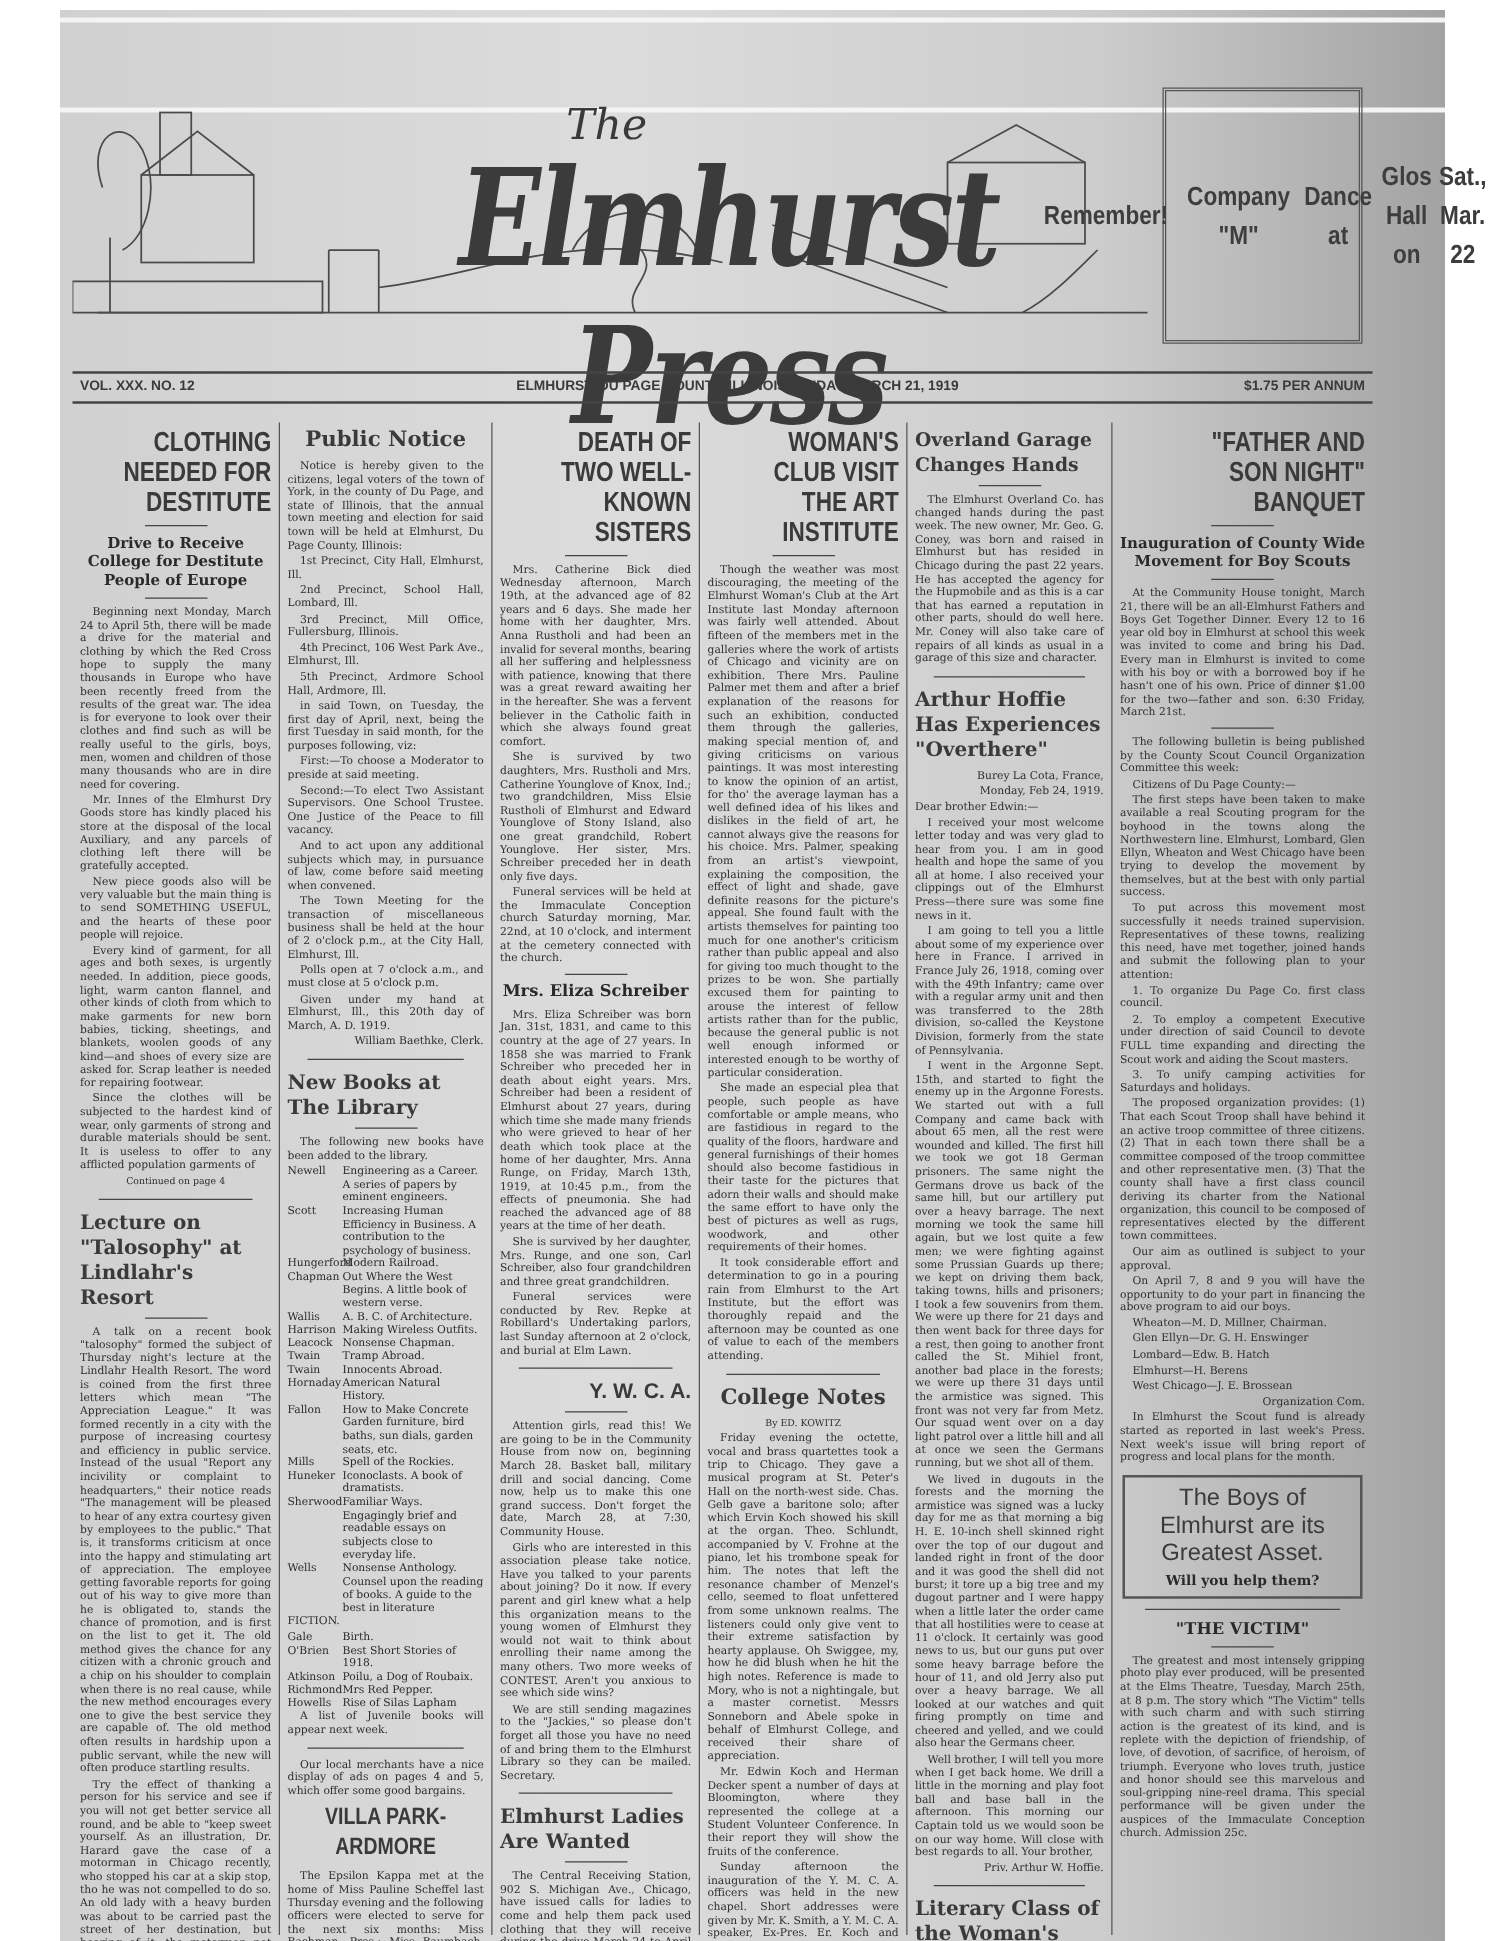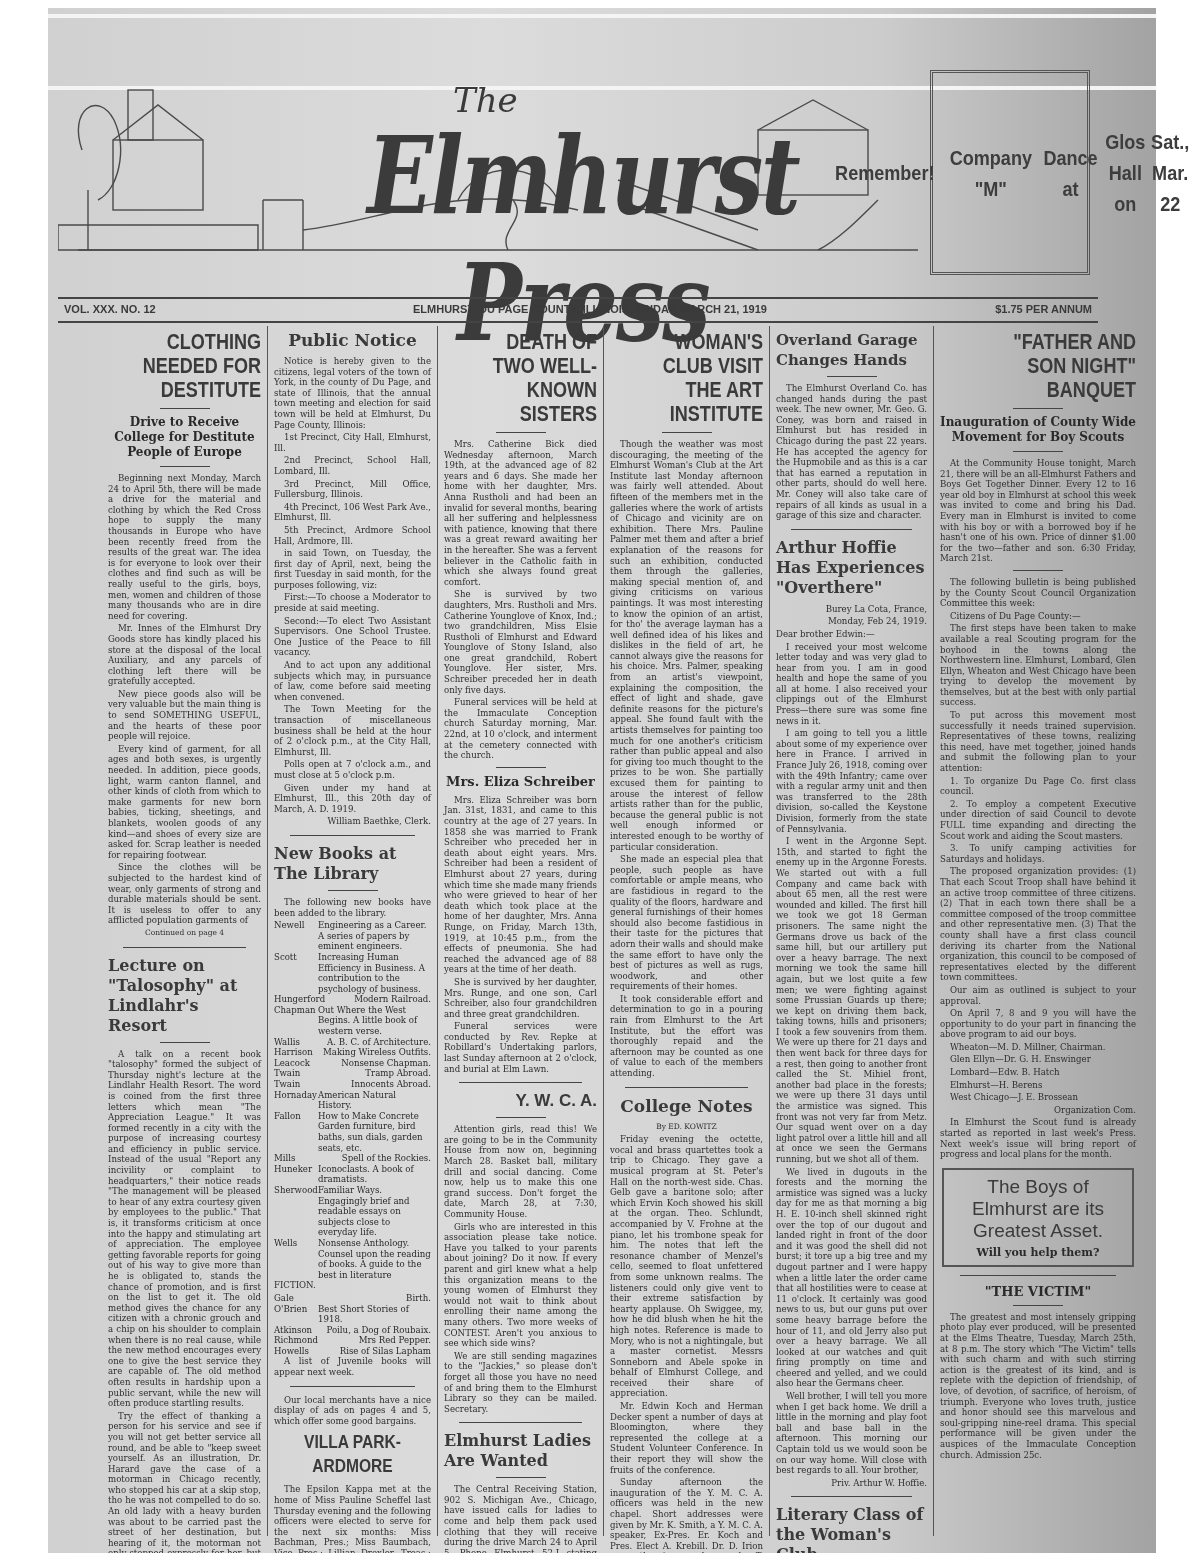--- a/index.html
+++ b/index.html
@@ -11,31 +11,31 @@
   .scene{position:absolute;left:0;top:0;width:880px;height:232px;}
   .title-the{position:absolute;left:395px;top:30px;font-family:"DejaVu Serif",serif;font-style:italic;font-size:34px;color:#3a3a3a;}
   .title-main{position:absolute;left:170px;top:62px;font-family:"DejaVu Serif",serif;font-weight:bold;font-style:italic;font-size:86px;letter-spacing:-2px;color:#3b3b3b;transform:scaleY(1.25);transform-origin:top left;}
   .ad-box{position:absolute;left:930px;top:70px;width:160px;height:205px;border:3px double #555;box-sizing:border-box;display:flex;flex-direction:row;justify-content:center;align-items:center;text-align:center;}
   .ad-box span{display:block;font-family:"Liberation Sans",sans-serif;font-weight:bold;font-size:21px;line-height:31px;color:#3d3d3d;transform:scaleX(0.86);}
   .dateline{position:absolute;left:58px;top:297px;width:1040px;height:22px;border-top:2px solid #444;border-bottom:2px solid #444;font-family:"Liberation Sans",sans-serif;font-weight:bold;font-size:11px;color:#3a3a3a;}
   .dateline .vol{position:absolute;left:6px;top:4px;}
   .dateline .place{position:absolute;left:355px;top:4px;}
   .dateline .price{position:absolute;right:6px;top:4px;}
   .cols{position:absolute;left:58px;top:322px;width:1040px;height:1210px;}
-  .col{position:absolute;top:4px;height:1210px;border-right:1px solid #555;box-sizing:border-box;padding:0 6px;margin-left:44px;}
+  .col{position:absolute;top:16px;height:1210px;border-right:1px solid #555;box-sizing:border-box;padding:0 6px;}
   .c1{left:0;width:166px;} .c2{left:166px;width:170px;} .c3{left:336px;width:166px;}
   .c4{left:502px;width:166px;} .c5{left:668px;width:164px;} .c6{left:832px;width:208px;border-right:none;}
   .h1{font-family:"Liberation Sans",sans-serif;font-weight:bold;font-size:22px;line-height:24px;color:#3a3a3a;transform:scaleX(0.82);transform-origin:right;text-align:right;margin:4px 0 6px;}
   .h2{font-family:"DejaVu Serif",serif;font-weight:bold;font-size:17px;line-height:20px;color:#3a3a3a;margin:4px 0 6px;}
   .h3{font-family:"DejaVu Serif",serif;font-weight:bold;font-size:12px;line-height:15px;text-align:center;margin:6px 0;}
   .rule{width:50px;height:1px;background:#444;margin:6px auto;}
   .long-rule{width:80%;height:1px;background:#444;margin:8px auto;}
   p{font-family:"DejaVu Serif",serif;font-size:8.6px;line-height:10.6px;margin:0 0 2px;text-align:justify;text-indent:10px;color:#2e2e2e;}
   .small{font-size:7.5px;text-align:center;text-indent:0;}
-  .list-row{display:flex;font-size:8.6px;line-height:10.6px;font-family:"DejaVu Serif",serif;justify-content:space-between;}
+  .list-row{display:flex;font-size:8.6px;line-height:10.6px;font-family:"DejaVu Serif",serif;}
   .list-row .a{width:44px;flex:none;}
   .center{text-indent:0;}
   .right{text-align:right;text-indent:0;}
   .boxad{border:2px solid #555;margin:8px 2px;padding:6px 4px;text-align:center;}
   .boxad .big{font-family:"Liberation Sans",sans-serif;font-weight:normal;font-size:19px;line-height:22px;color:#3b3b3b;}
   .boxad .sub{font-family:"DejaVu Serif",serif;font-weight:bold;font-size:11px;margin-top:4px;}
 </style>
 </head>
 <body>
 

